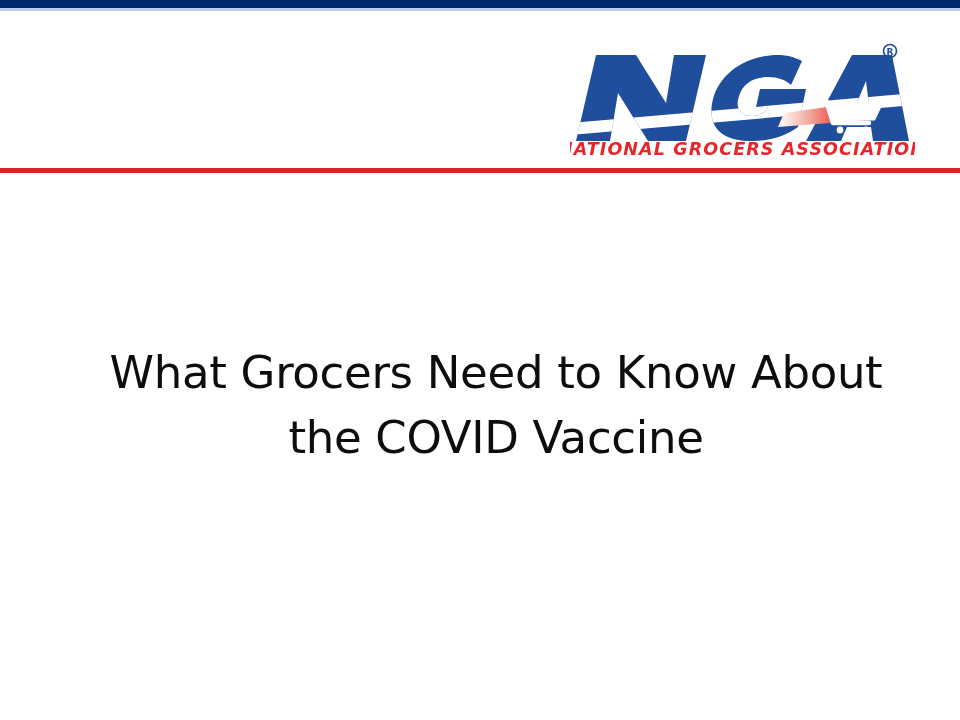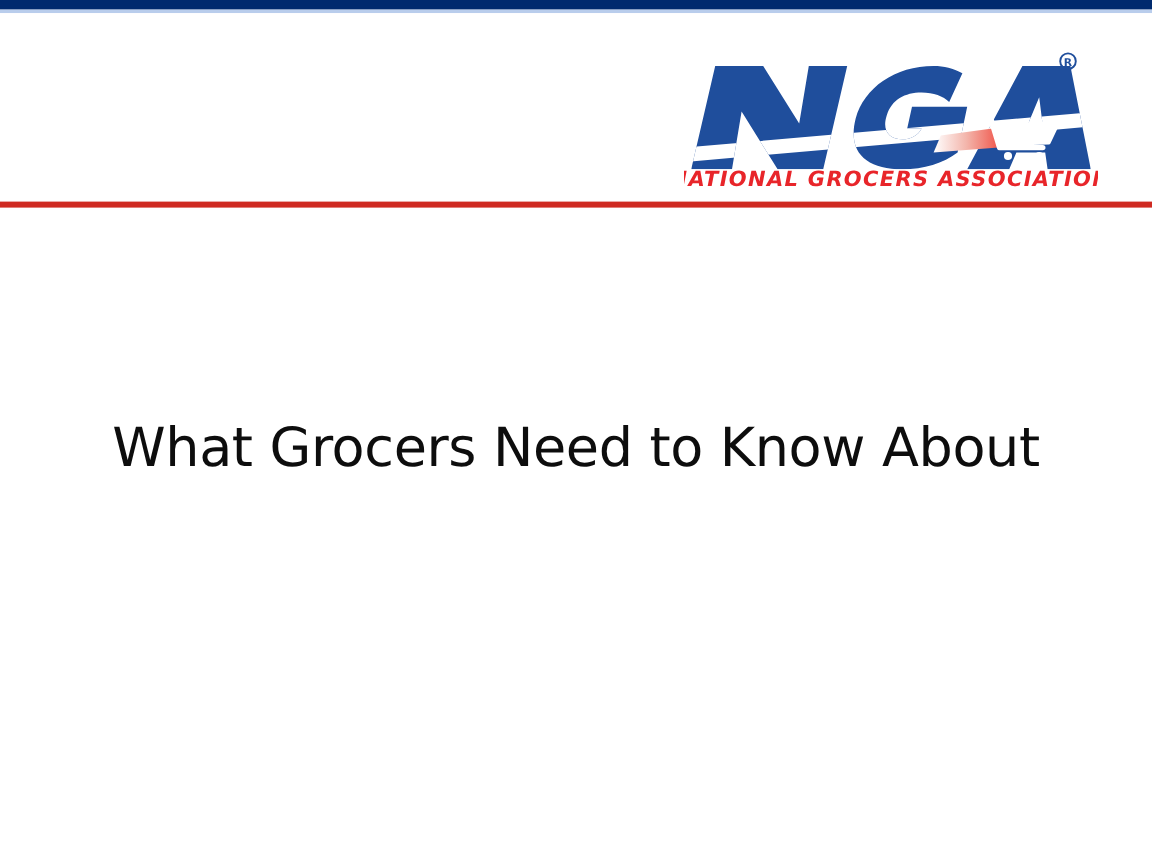--- a/index.html
+++ b/index.html
@@ -43,21 +43,21 @@
   .logo {
     position:absolute;
     left:570px; top:26px;
     width:345px; height:120px;
   }
   .logo svg { display:block; width:345px; height:120px; }
 
   
   .title-block {
     position:absolute;
-    left:60px; top:340px;
+    left:76px; top:340px;
     width:840px;
     text-align:center;
   }
   .title-line {
     font-family:"DejaVu Sans", sans-serif;
     font-size:45px;
     font-weight:400;
     color:#0d0d0d;
     line-height:65px;
     letter-spacing:-0.3px;
@@ -131,15 +131,16 @@
         <text x="172" y="118" text-anchor="middle" font-family="DejaVu Sans, sans-serif" font-size="17.5" font-weight="bold" font-style="italic" fill="#e8252a" letter-spacing="1.1">NATIONAL GROCERS ASSOCIATION</text>
       </svg>
     </div>
 
   </div>
 
   <div class="header-rule"></div>
 
   <div class="title-block">
     <div class="title-line">What Grocers Need to Know About</div>
+    <div class="title-line">the COVID Vaccine</div>
   </div>
 
 </div>
 
 </body></html>

